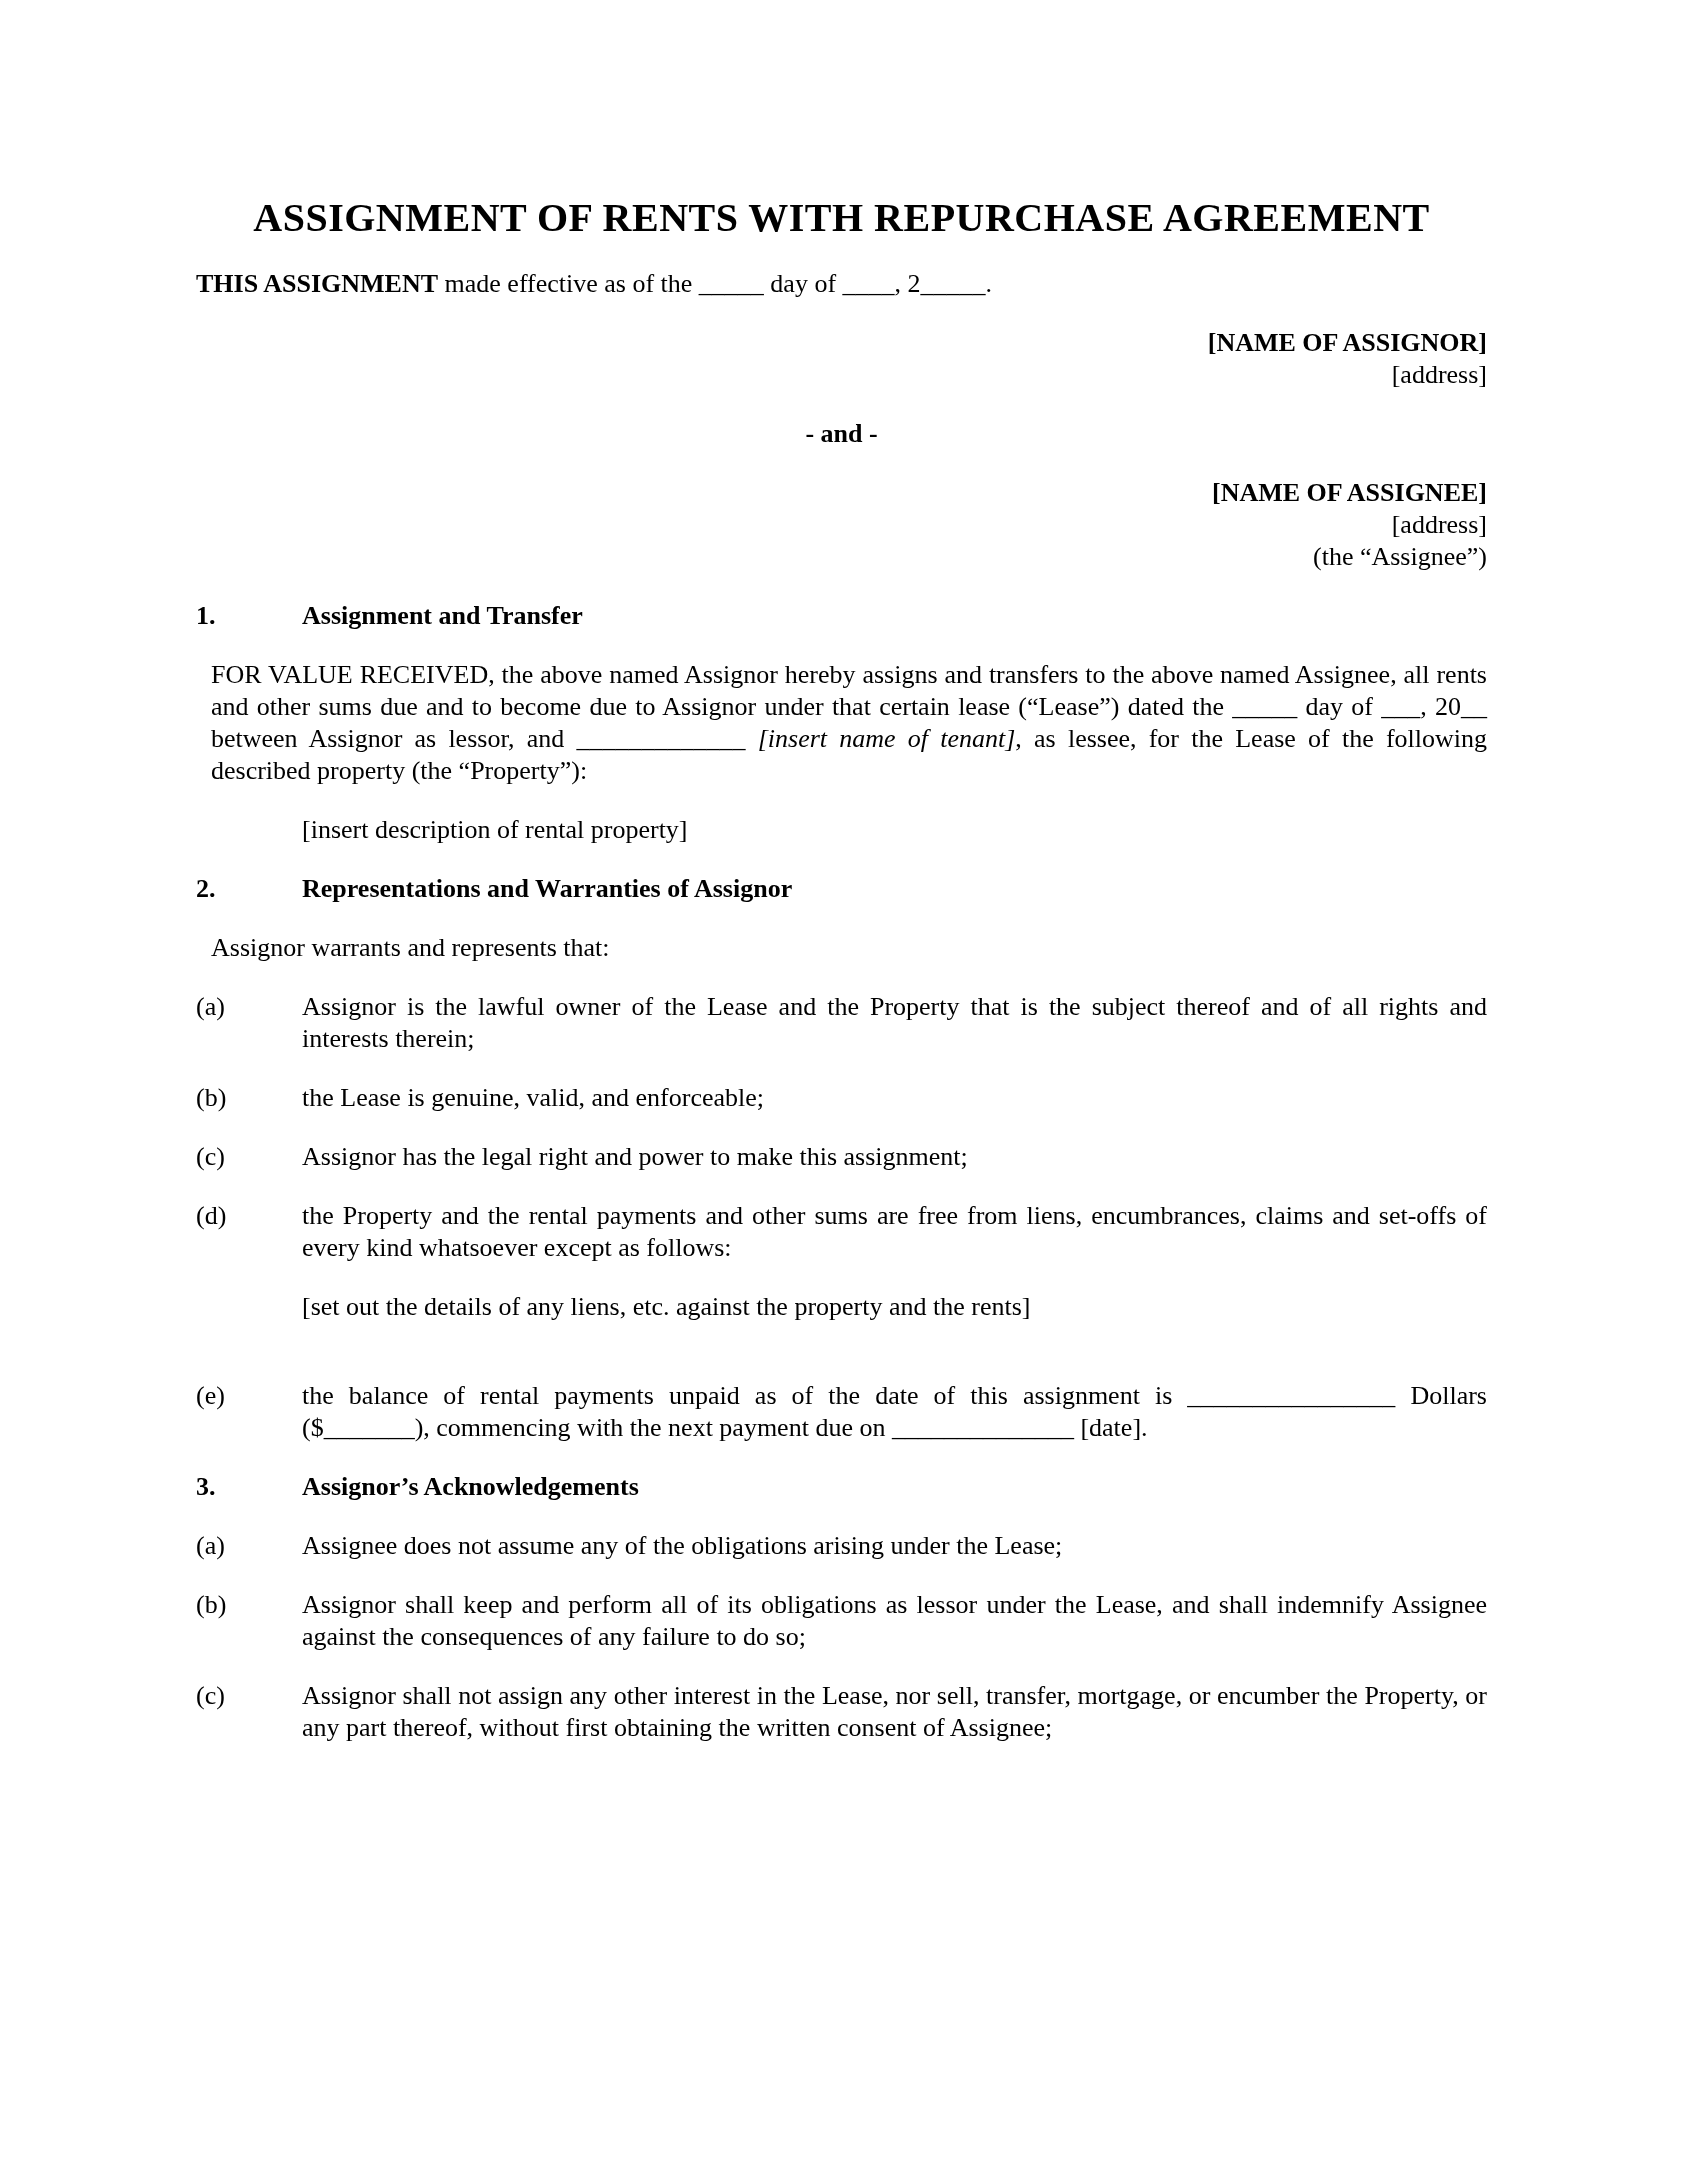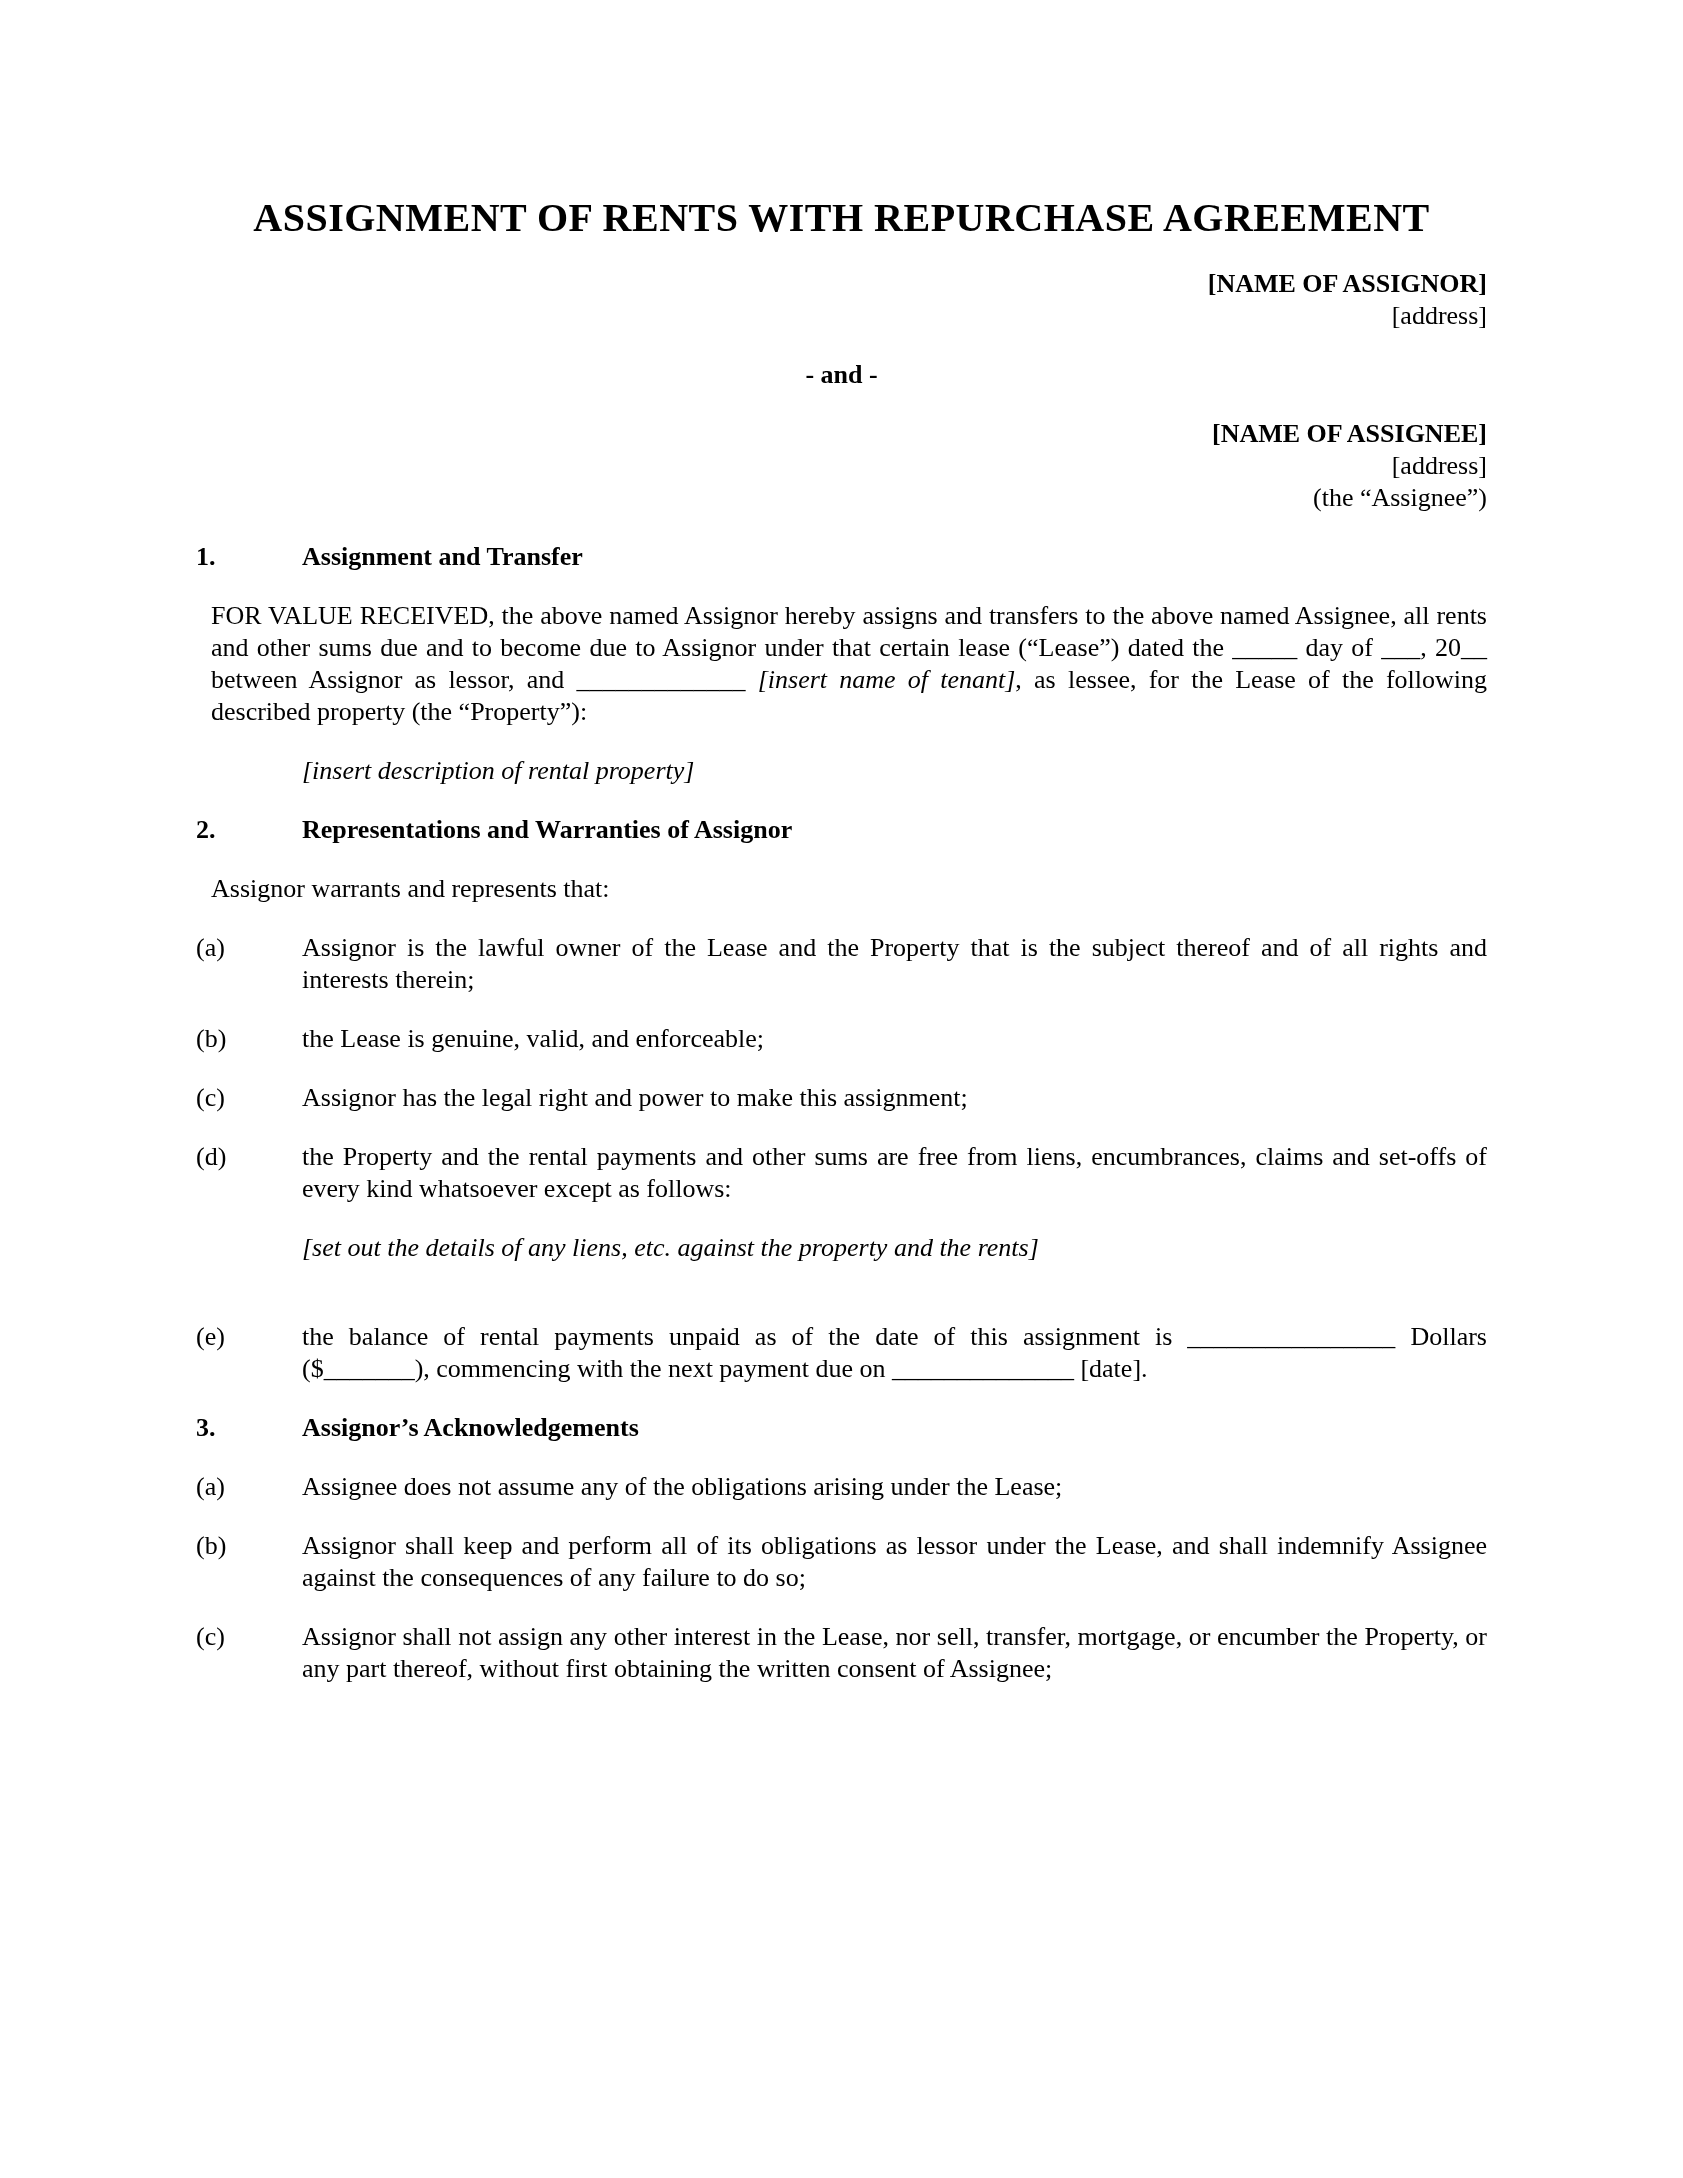--- a/index.html
+++ b/index.html
@@ -58,32 +58,32 @@
     display: flex;
     margin: 0 0 27px 0;
   }
   .item-label { width: 106px; flex: none; }
   .item-body {
     flex: 1;
     text-align: justify;
     text-align-last: left;
   }
   .placeholder {
-    font-style: italic;
     margin: 0 0 27px 106px;
   }
   .gap-after { margin-bottom: 57px; }
 </style>
 </head>
 <body>
 
 <div class="page">
 
   <h1 class="title">ASSIGNMENT OF RENTS WITH REPURCHASE AGREEMENT</h1>
 
+  <p class="block"><span class="bd">THIS ASSIGNMENT</span><span> made effective as of the _____ day of ____, 2_____.</span></p>
 
 
   <div class="block center">
     <div class="party-name">[NAME OF ASSIGNOR]</div>
     <div>[address]</div>
   </div>
 
   <div class="party-sep">- and -</div>
 
   <div class="block center">

